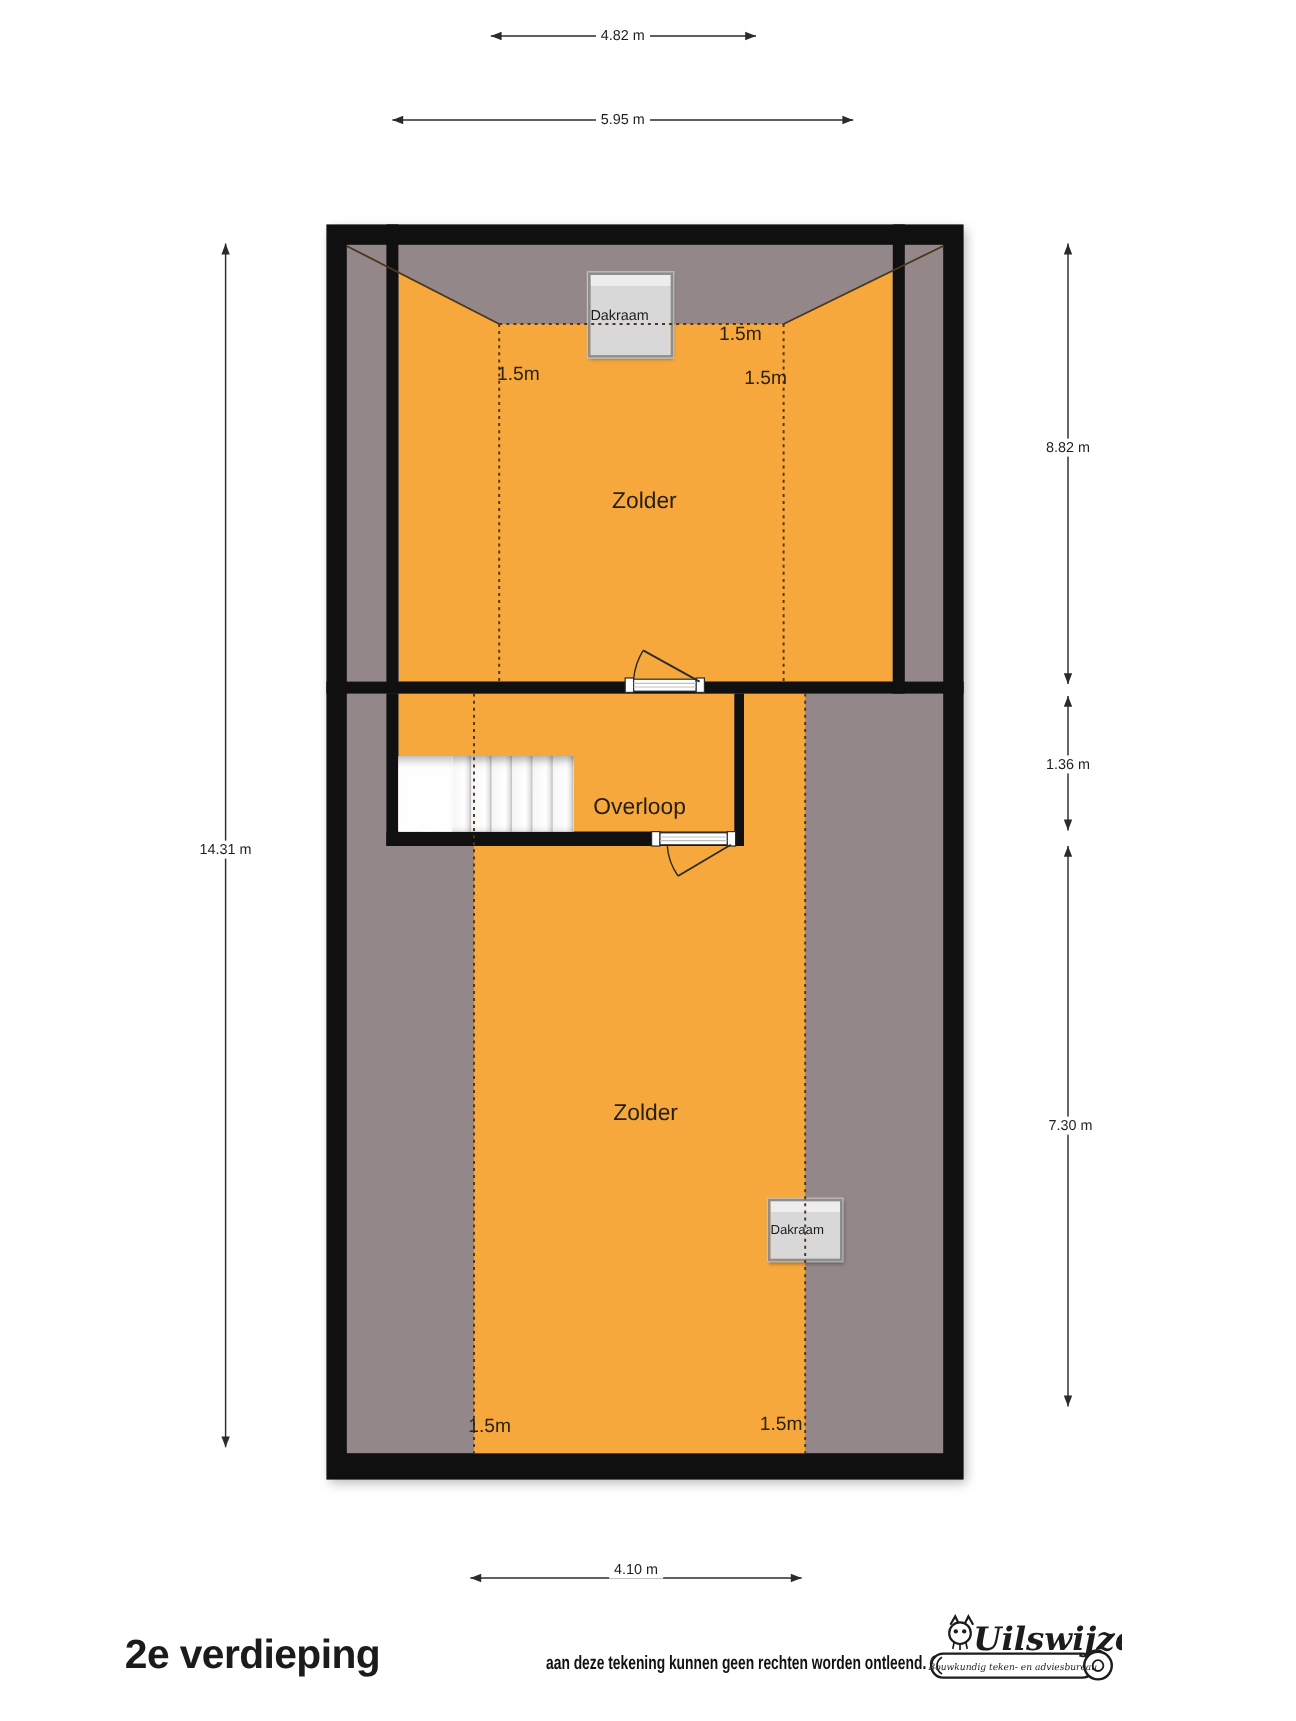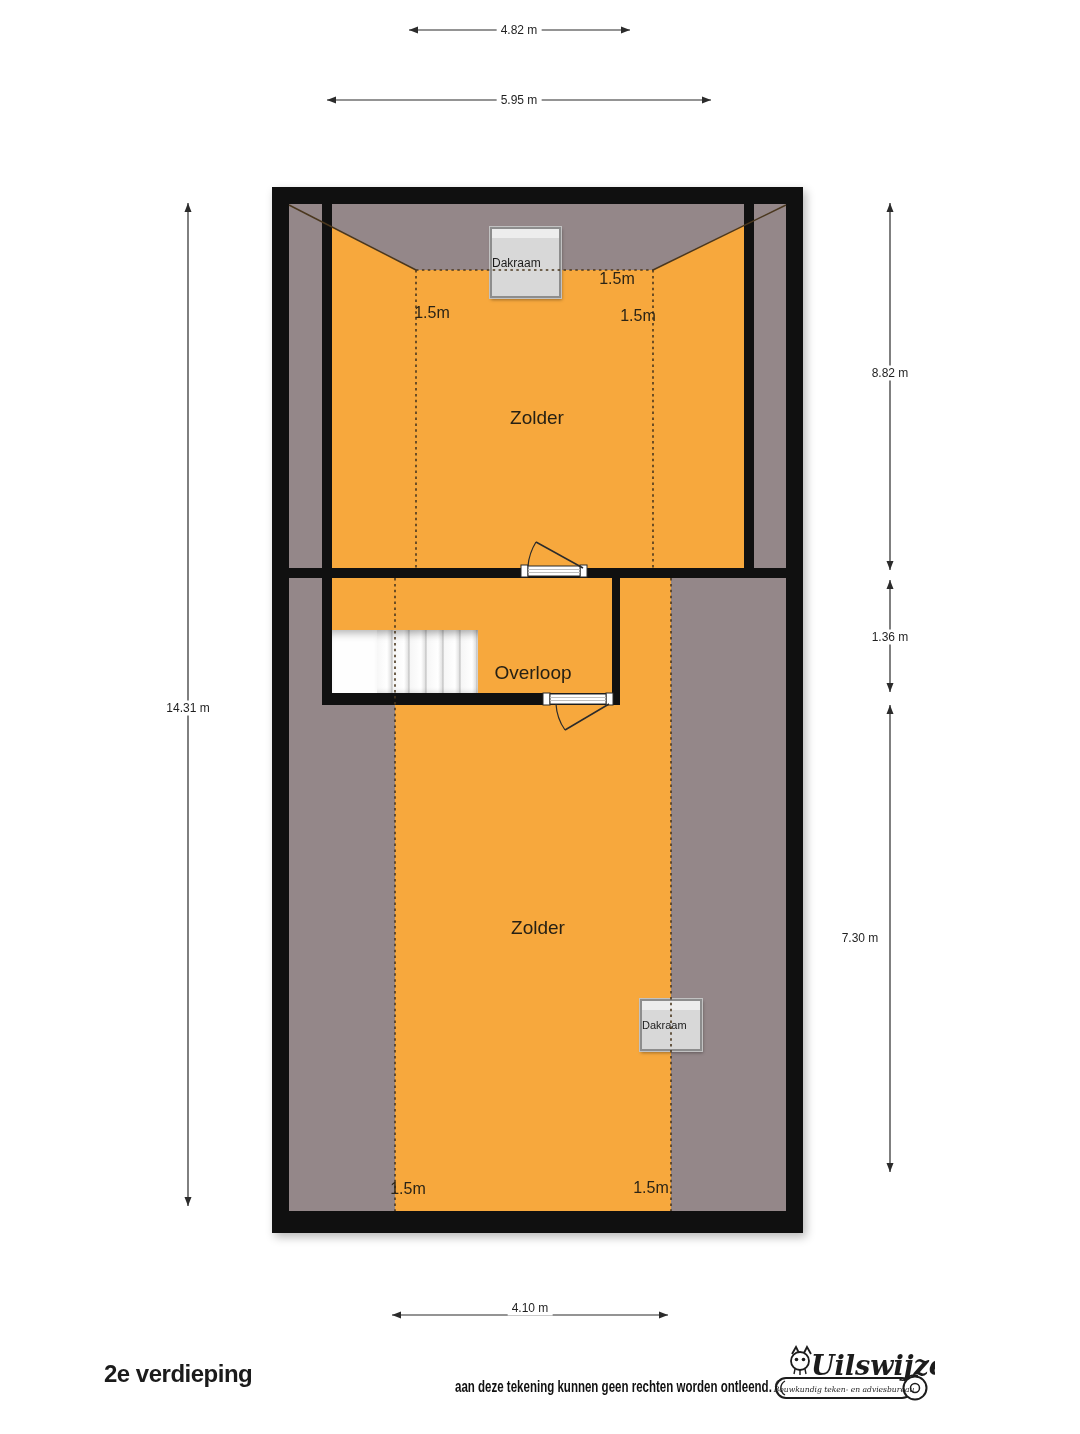--- a/index.html
+++ b/index.html
@@ -41,21 +41,21 @@
   .skylight.top{left:490px; top:227px; width:67px; height:67px; font-size:12px;}
   .skylight.bottom{left:640px; top:999px; width:58px; height:48px; font-size:11px;}
   
   .lbl{transform:translate(-50%,-50%); white-space:nowrap;}
   .room-lbl{font-size:19px; color:#262014;}
   .hm-lbl{font-size:16px; color:#2b2416;}
   .dim-lbl{font-size:12px; color:#1f1f1f; background:#fff; padding:0 4px; line-height:15px;}
   .svg-overlay{left:0; top:0; width:1080px; height:1434px; z-index:5; pointer-events:none;}
   .toplabels{z-index:6;}
   
-  .page-title{left:104px; top:1360px; font-size:24px; font-weight:bold; letter-spacing:-0.5px; color:#1b1b1b;}
+  .page-title{left:104px; top:1360px; font-size:34px; font-weight:bold; letter-spacing:-0.5px; color:#1b1b1b;}
   .disclaimer{left:455px; top:1378px; font-size:16px; font-weight:600; color:#111;
     transform:scaleX(0.72); transform-origin:left top; white-space:nowrap;}
   .logo{left:773px; top:1345px; width:162px; height:60px;}
   .logo text{font-family:"DejaVu Serif", serif;}
 </style>
 </head>
 <body>
 
 <div class="canvas">
 
@@ -155,21 +155,21 @@
   <div class="abs toplabels lbl hm-lbl" style="left:432px; top:313px;">1.5m</div>
   <div class="abs toplabels lbl hm-lbl" style="left:638px; top:316px;">1.5m</div>
   <div class="abs toplabels lbl hm-lbl" style="left:408px; top:1189px;">1.5m</div>
   <div class="abs toplabels lbl hm-lbl" style="left:651px; top:1188px;">1.5m</div>
 
   <div class="abs toplabels lbl dim-lbl" style="left:519px; top:30px;">4.82 m</div>
   <div class="abs toplabels lbl dim-lbl" style="left:519px; top:100px;">5.95 m</div>
   <div class="abs toplabels lbl dim-lbl" style="left:188px; top:708px;">14.31 m</div>
   <div class="abs toplabels lbl dim-lbl" style="left:890px; top:373px;">8.82 m</div>
   <div class="abs toplabels lbl dim-lbl" style="left:890px; top:637px;">1.36 m</div>
-  <div class="abs toplabels lbl dim-lbl" style="left:860px; top:938px;text-align:center;">7.30 m</div>
+  <div class="abs toplabels lbl dim-lbl" style="left:892px; top:938px;text-align:center;">7.30 m</div>
   <div class="abs toplabels lbl dim-lbl" style="left:530px; top:1308px;">4.10 m</div>
 
   <div class="abs page-title">2e verdieping</div>
   <div class="abs disclaimer">aan deze tekening kunnen geen rechten worden ontleend. ©</div>
 
   <svg class="abs logo" viewBox="0 0 162 60">
 
     <g stroke="#1c1c1c" fill="#ffffff">
       <rect x="3" y="33" width="136" height="20" rx="10" stroke-width="2"></rect>
       <path d="M12,36 a8,8 0 0 0 0,14" fill="none" stroke-width="1.4"></path>

